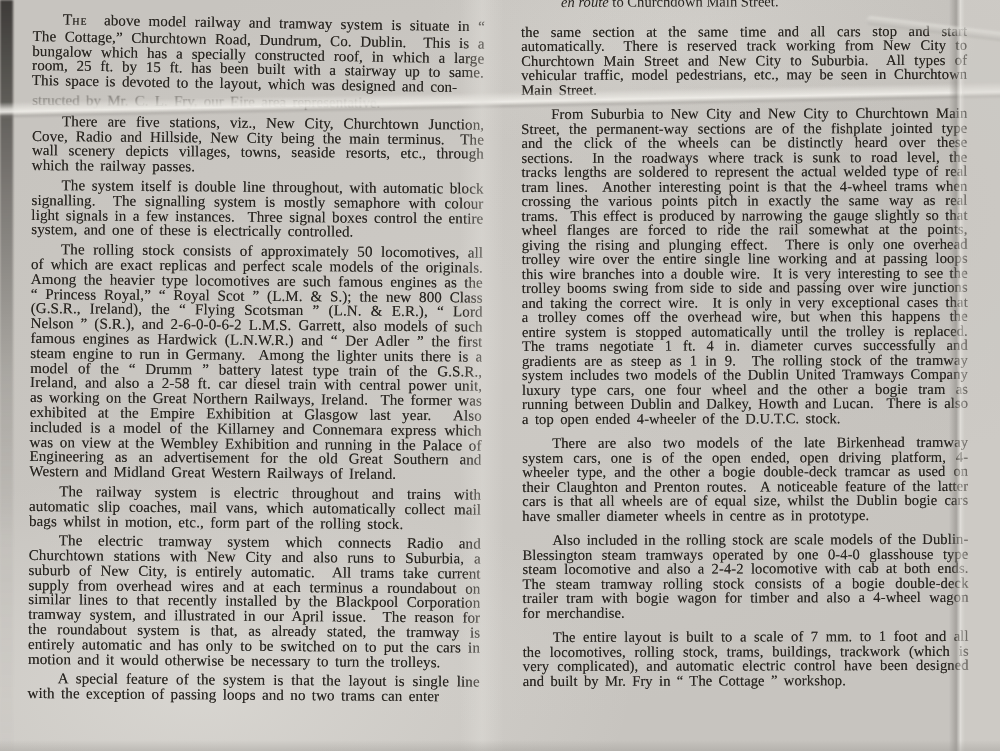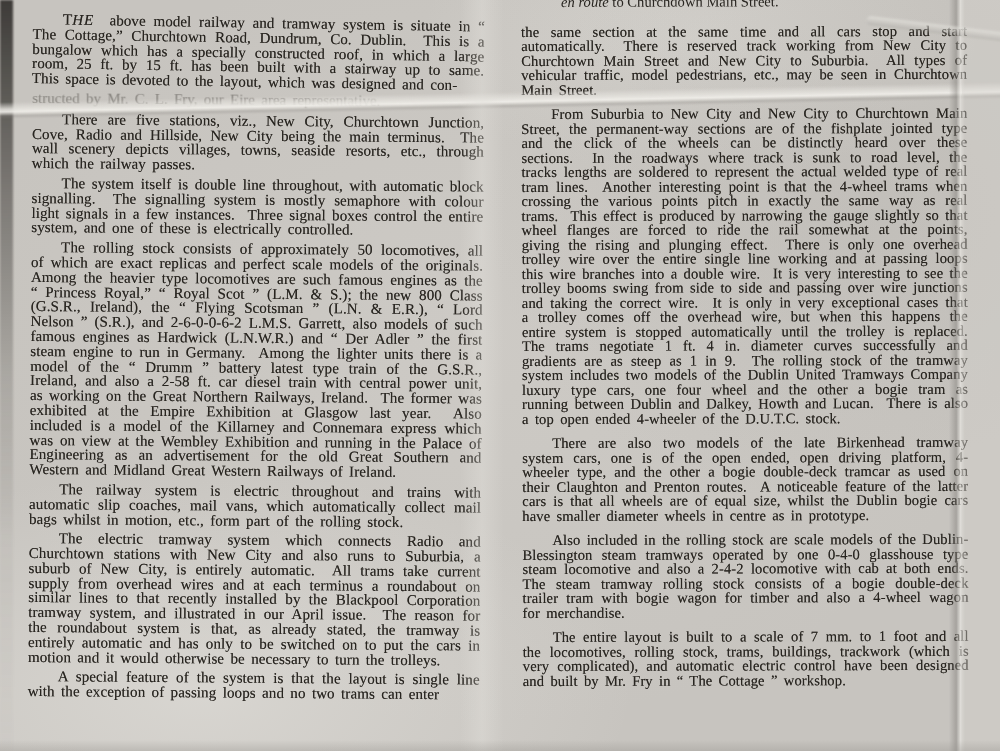--- a/index.html
+++ b/index.html
@@ -16,21 +16,21 @@
   }
   .col { position:absolute; text-align:justify; }
   .col-left  { left:33px;  top:12px; width:452px; font-size:15px;   line-height:14.8px; transform:rotate(.45deg); transform-origin:left top; }
   .col-right { left:521px; top:0;    width:446px; font-size:14.6px; line-height:14.5px; transform:rotate(-.15deg); transform-origin:left top; }
   .para { margin:0 0 5px 0; white-space:pre-wrap; word-spacing:2.5px; letter-spacing:.1px;
           text-shadow:0 0 .5px rgba(40,37,32,.65); }
   .col-right .para { margin-bottom:10px; }
   .indent { text-indent:30px; }
   .first-para { transform:rotate(.5deg); transform-origin:left top; }
   .lead-initial { font-size:15.5px; }
-  .lead-smallcaps { font-size:15px; letter-spacing:.8px;font-style:italic; }
+  .lead-smallcaps { font-size:10px; letter-spacing:.8px; }
   .faded-line { display:block; opacity:.40; filter:blur(.35px); white-space:pre-wrap;
                 word-spacing:2.5px; margin:0 0 6px 0; }
   .clipped-line { margin:-5px 0 15px 40px; font-size:14.6px; white-space:pre-wrap; }
   .clipped-line .it { font-style:italic; }
 
   
   .artefact { position:absolute; pointer-events:none; }
   .edge-left { left:0; top:0; width:13px; height:100%;
     background:linear-gradient(to bottom, rgba(38,36,33,.85) 0%, rgba(60,57,53,.55) 25%,
       rgba(105,102,97,.30) 50%, rgba(150,147,142,.12) 72%, rgba(180,177,172,.05) 100%);

